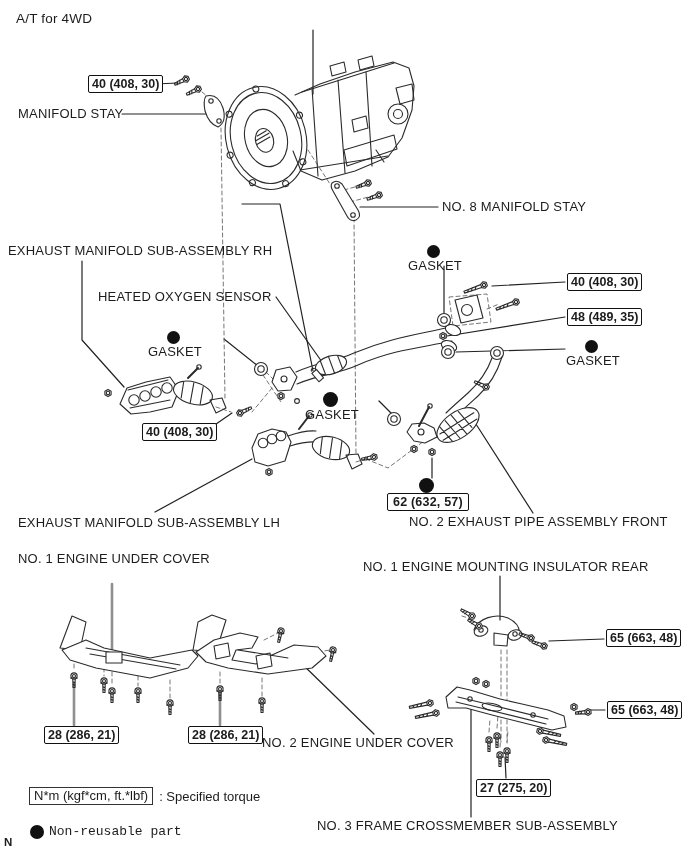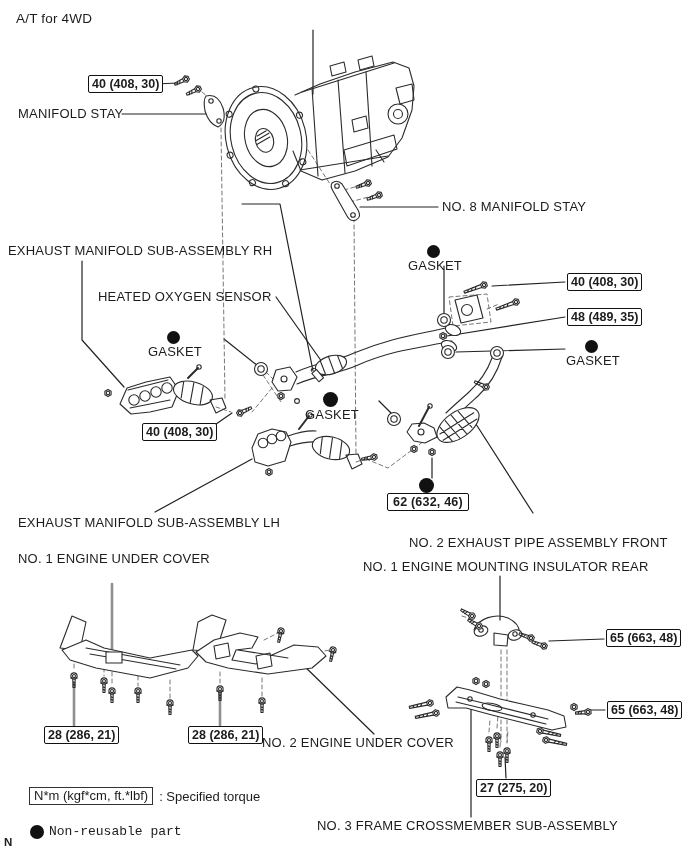--- a/index.html
+++ b/index.html
@@ -306,30 +306,30 @@
     <span class="dot"></span>
     <span>GASKET</span>
   </div>
 
   <div class="tq" style="left:88px;top:75px;">40 (408, 30)</div>
   <div class="tq" style="left:567px;top:273px;">40 (408, 30)</div>
   <div class="tq" style="left:567px;top:308px;">48 (489, 35)</div>
   <div class="tq" style="left:142px;top:423px;">40 (408, 30)</div>
   <div class="dotlbl" style="left:387px;top:478px;">
     <span class="dot big"></span>
-    <span class="tq-inline">62 (632, 46)</span>
+    <span class="tq-inline">62 (632, 57)</span>
   </div>
   <div class="tq" style="left:606px;top:629px;">65 (663, 48)</div>
   <div class="tq" style="left:607px;top:701px;">65 (663, 48)</div>
   <div class="tq" style="left:44px;top:726px;">28 (286, 21)</div>
   <div class="tq" style="left:188px;top:726px;">28 (286, 21)</div>
   <div class="tq" style="left:476px;top:779px;">27 (275, 20)</div>
 
   <div class="lbl" style="left:18px;top:516px;">EXHAUST MANIFOLD SUB-ASSEMBLY LH</div>
-  <div class="lbl" style="left:409px;top:536px;">NO. 2 EXHAUST PIPE ASSEMBLY FRONT</div>
+  <div class="lbl" style="left:409px;top:515px;">NO. 2 EXHAUST PIPE ASSEMBLY FRONT</div>
   <div class="lbl" style="left:18px;top:552px;">NO. 1 ENGINE UNDER COVER</div>
   <div class="lbl" style="left:363px;top:560px;">NO. 1 ENGINE MOUNTING INSULATOR REAR</div>
   <div class="lbl" style="left:262px;top:736px;">NO. 2 ENGINE UNDER COVER</div>
   <div class="lbl" style="left:317px;top:819px;">NO. 3 FRAME CROSSMEMBER SUB-ASSEMBLY</div>
 
   <div class="legend" style="left:29px;top:775px;">
     <span class="unitbox">N*m (kgf*cm, ft.*lbf)</span>
     <span style="margin-left:6px;">: Specified torque</span>
   </div>
   <div class="legend" style="left:30px;top:812px;font-family:Liberation Mono, monospace;">

